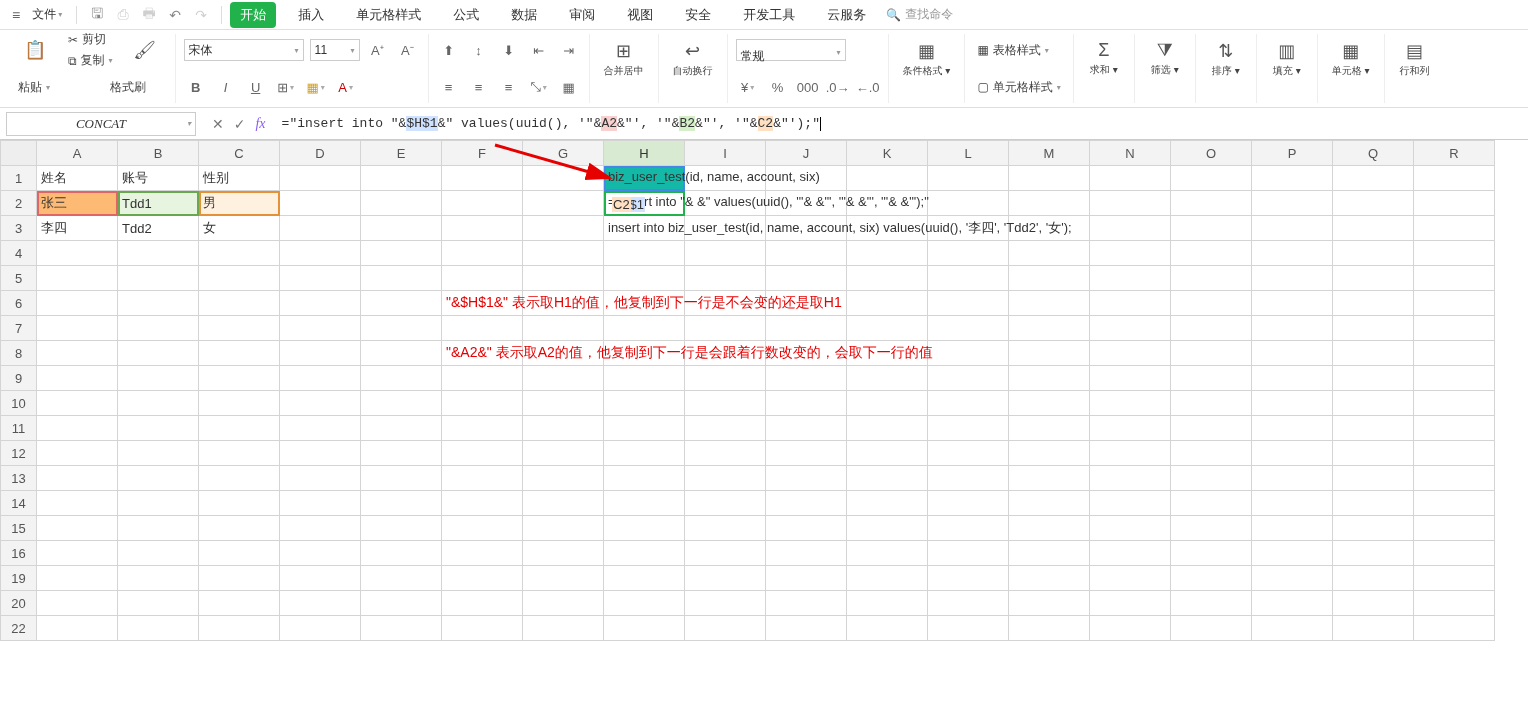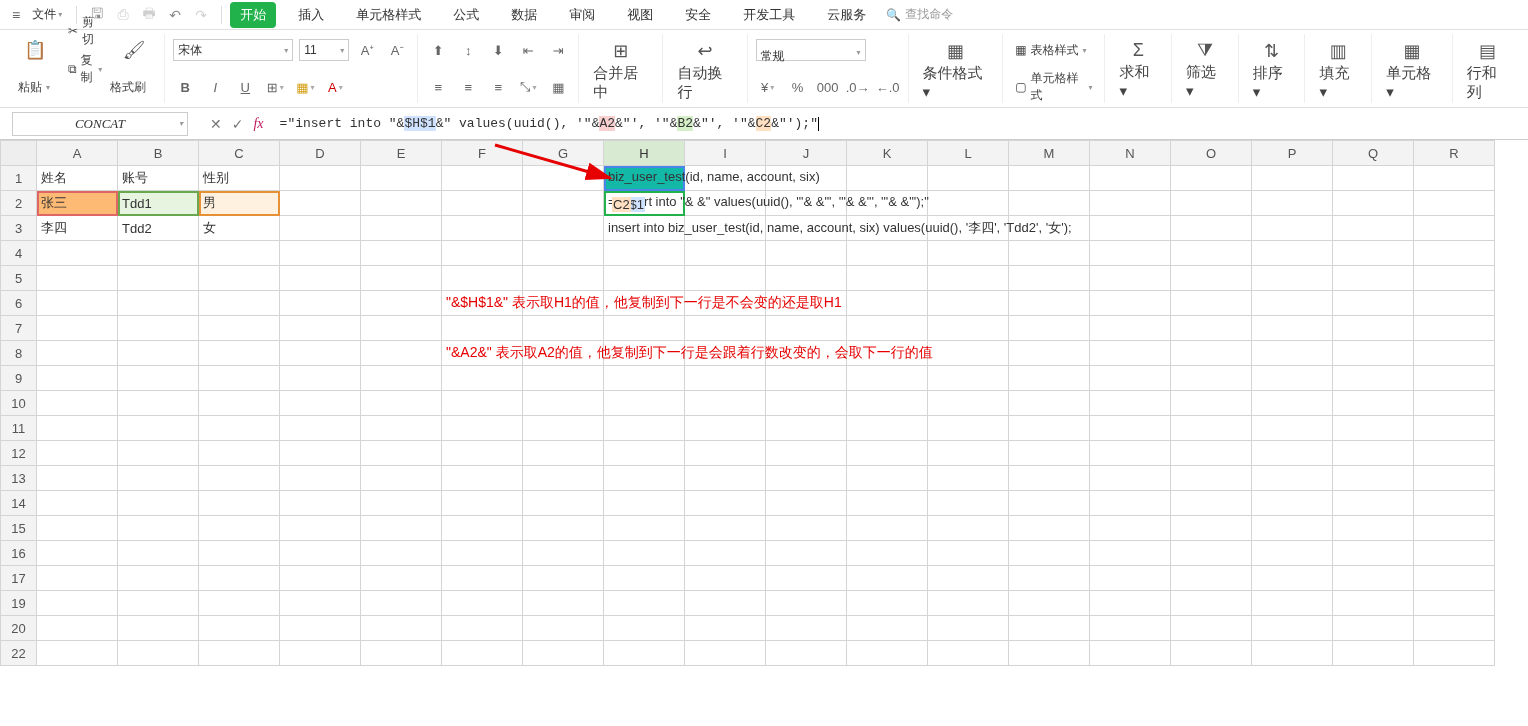--- a/index.html
+++ b/index.html
@@ -16,37 +16,37 @@
 .menubar .tab.active { background: #22b24c; color: #fff; border-radius: 4px; }
 .menubar .search-cmd { margin-left: 8px; color: #999; display:flex; align-items:center; gap:4px; }
 
 
 .ribbon { height: 78px; display:flex; align-items:stretch; border-bottom:1px solid #ddd; padding: 4px 6px; gap: 0; }
 .ribbon-group { display:flex; flex-direction:column; justify-content:space-between; padding: 2px 8px; border-right:1px solid #eee; }
 .ribbon-group.no-border { border-right:none; }
 .ribbon-row { display:flex; align-items:center; gap:6px; height: 28px; }
 .ribbon-big { display:flex; flex-direction:column; align-items:center; justify-content:center; gap:2px; padding: 4px 6px; min-width:44px; }
 .ribbon-big .icon { font-size:18px; color:#555; }
-.ribbon-big .lbl { font-size:15px; color:#444;font-family:Liberation Serif, serif; }
+.ribbon-big .lbl { font-size:10px; color:#444; }
 .ribbon .mini { width:24px; height:22px; display:flex; align-items:center; justify-content:center; color:#666; font-size:13px; border:1px solid transparent; }
 .ribbon .mini.caret::after { content:"▾"; font-size:8px; margin-left:2px; color:#aaa; }
 .ribbon select, .ribbon .combo { height:22px; border:1px solid #ccc; background:#fff; font-size:12px; padding:8px 4px; }
 .ribbon .combo.font { width:120px; display:flex; align-items:center; justify-content:space-between; }
 .ribbon .combo.size { width:50px; display:flex; align-items:center; justify-content:space-between; }
 .ribbon .combo .caret { font-size:8px; color:#999; }
 .ribbon .txt-btn { display:flex; align-items:center; gap:4px; color:#444; padding:0 4px; }
 .ribbon .txt-btn .caret { font-size:8px; color:#999; }
 
 
 .formula-bar { height:32px; display:flex; align-items:center; border-bottom:1px solid #ccc; }
-.name-box { width:176px; height:24px; border:1px solid #ccc; margin:0 12px; display:flex; align-items:center; justify-content:center; font-style:italic; font-family: "Times New Roman", serif; font-size:13px; position:relative; }
+.name-box { width:190px; height:24px; border:1px solid #ccc; margin:0 6px; display:flex; align-items:center; justify-content:center; font-style:italic; font-family: "Times New Roman", serif; font-size:13px; position:relative; }
 .name-box .caret { position:absolute; right:4px; font-size:8px; color:#999; }
 .fb-btns { display:flex; align-items:center; gap:10px; padding:0 10px; color:#777; }
 .fb-btns span { font-size:14px; }
-.fb-fx { font-style:italic; font-family:"Times New Roman",serif; font-size:13px; color:#be185d; }
+.fb-fx { font-style:italic; font-family:"Times New Roman",serif; font-size:13px; color:#8b5cf6; }
 .fb-input { flex:1; height:24px; display:flex; align-items:center; padding:0 6px; font-family: "SimSun","Courier New",monospace; font-size:13px; white-space:pre; }
 .fb-input .hl-blue { background:#cfe2ff; }
 .fb-input .hl-pink { background:#f8d0d0; }
 .fb-input .hl-green { background:#d5f0c8; }
 .fb-input .hl-orange { background:#ffe0c2; }
 .cursor-bar { display:inline-block; width:1px; height:14px; background:#000; vertical-align:middle; }
 
 
 .grid-wrap { position:relative; overflow:auto; height: calc(726px - 30px - 78px - 32px); }
 table.grid { border-collapse:collapse; table-layout:fixed; }
@@ -664,41 +664,20 @@
           <td class=""></td>
           <td class=""></td>
           <td class=""></td>
           <td class=""></td>
           <td class=""></td>
           <td class=""></td>
           <td class=""></td>
           <td class=""></td>
         </tr>
         <tr>
-          <th class="rowhead">17</th>
-          <td class=""></td>
-          <td class=""></td>
-          <td class=""></td>
-          <td class=""></td>
-          <td class=""></td>
-          <td class=""></td>
-          <td class=""></td>
-          <td class=""></td>
-          <td class=""></td>
-          <td class=""></td>
-          <td class=""></td>
-          <td class=""></td>
-          <td class=""></td>
-          <td class=""></td>
-          <td class=""></td>
-          <td class=""></td>
-          <td class=""></td>
-          <td class=""></td>
-        </tr>
-        <tr>
           <th class="rowhead">19</th>
           <td class=""></td>
           <td class=""></td>
           <td class=""></td>
           <td class=""></td>
           <td class=""></td>
           <td class=""></td>
           <td class=""></td>
           <td class=""></td>
           <td class=""></td>

